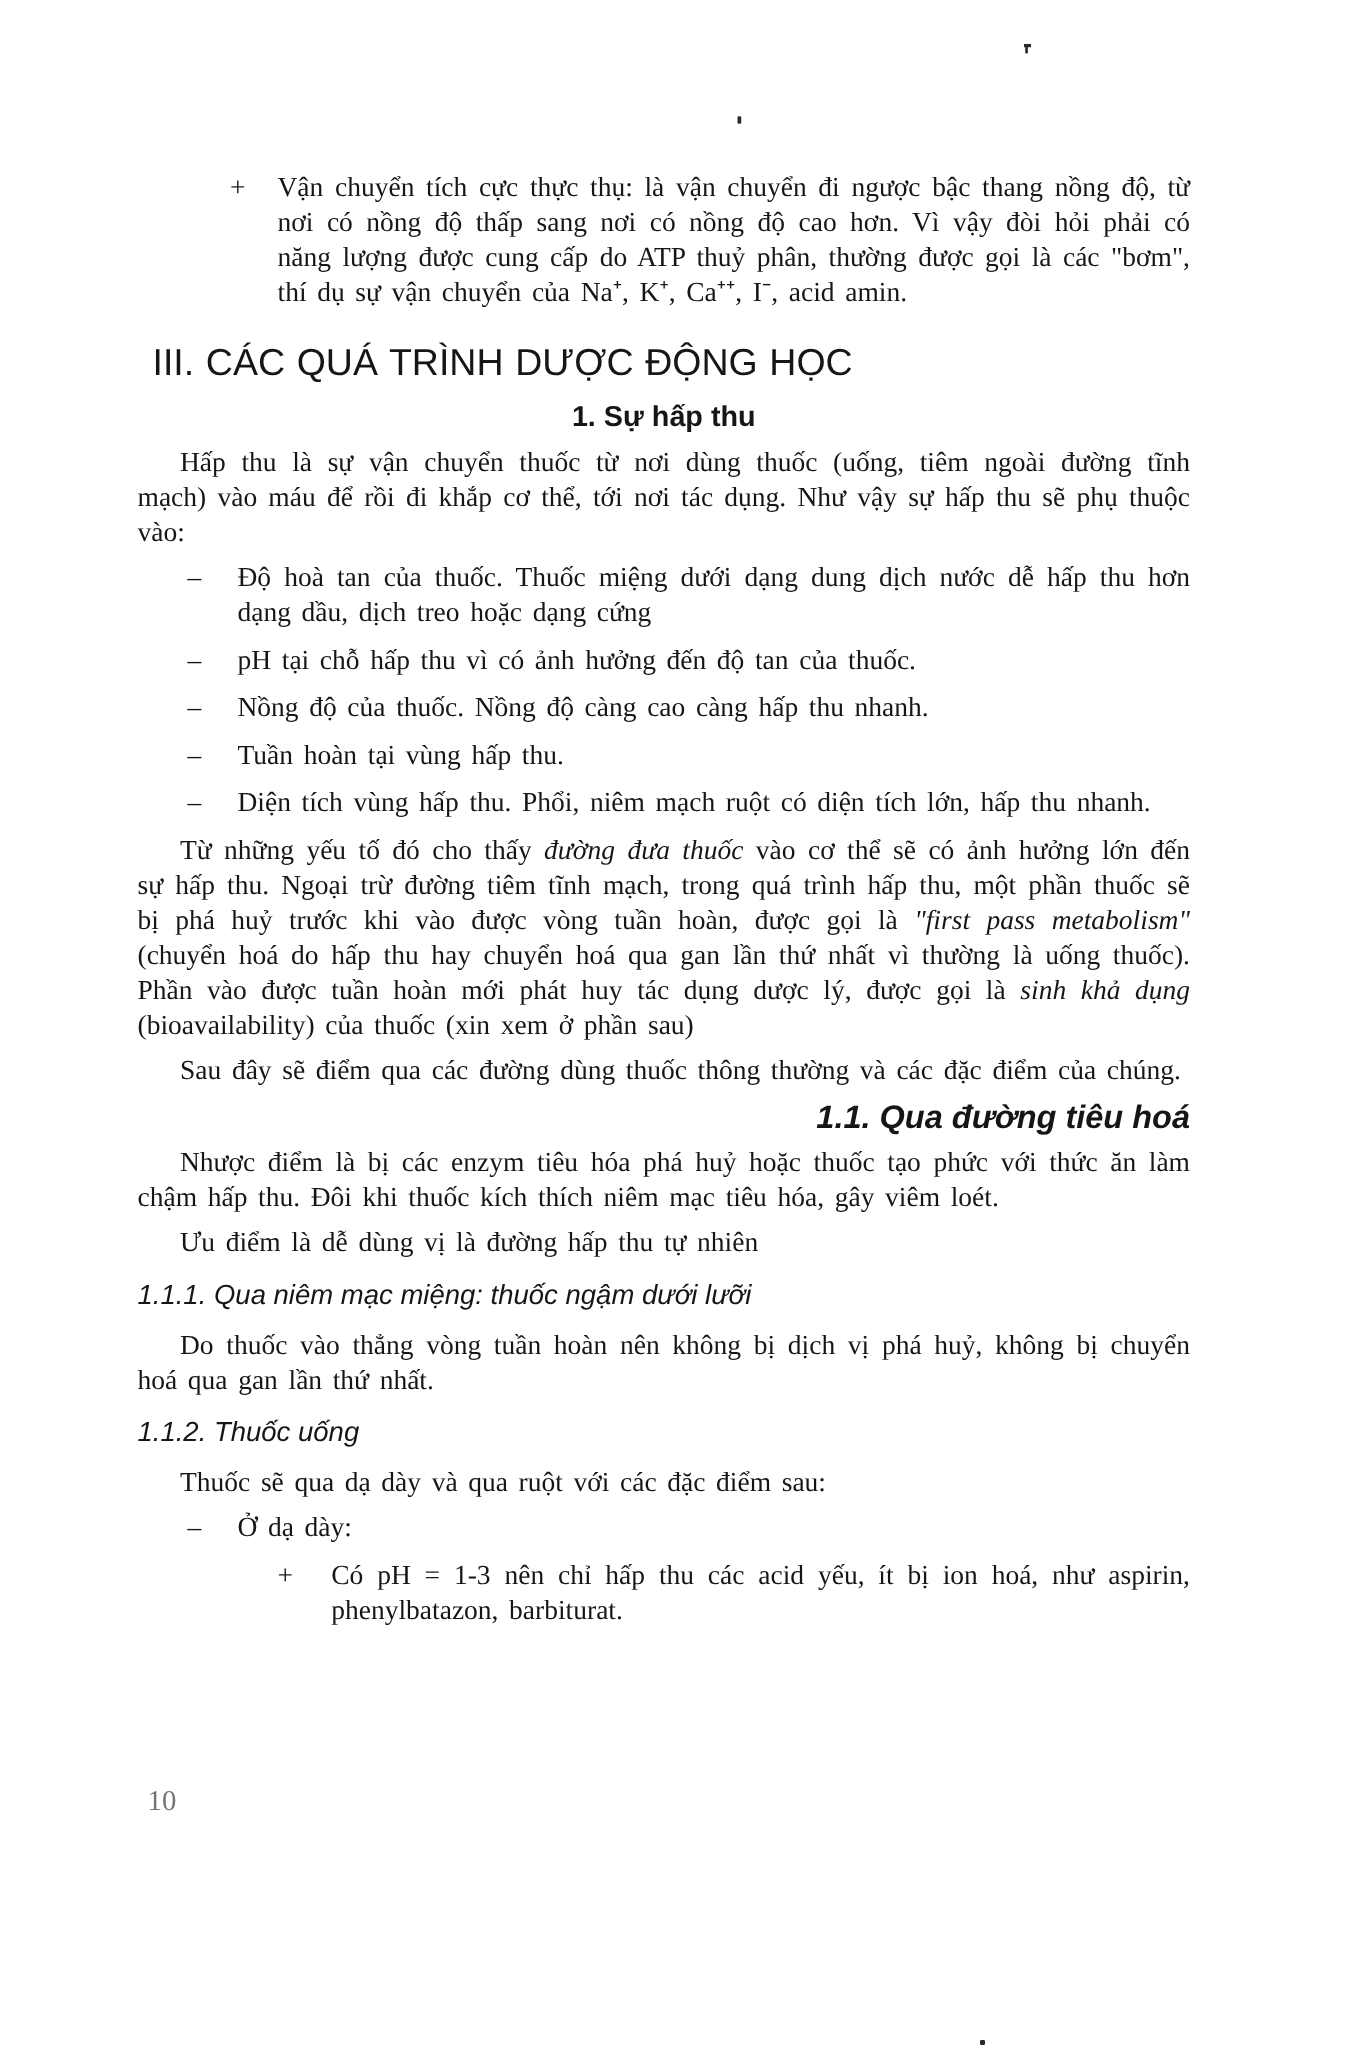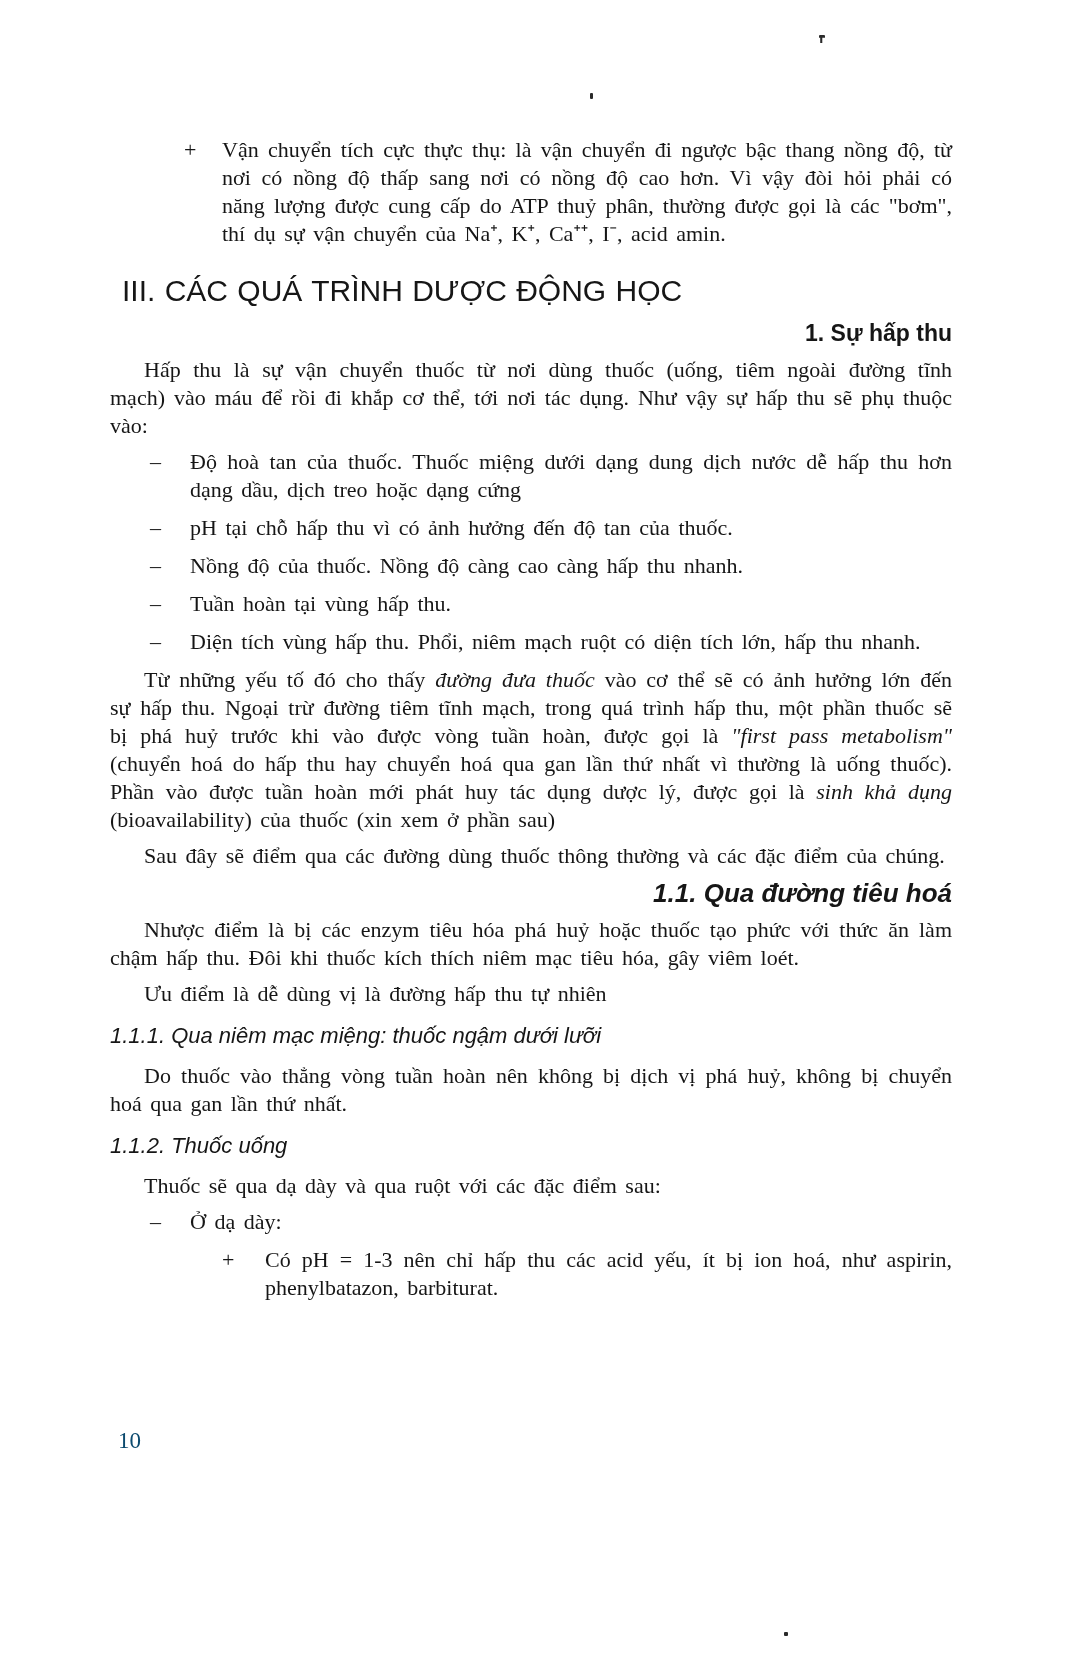--- a/index.html
+++ b/index.html
@@ -30,21 +30,21 @@
     margin:24px 0 8px 12px;
     text-align:left;
     word-spacing:1px;
   }
   h2.sub {
     font-family:"Liberation Sans", sans-serif;
     font-size:23px;
     line-height:30px;
     font-weight:bold;
     margin:0 0 8px 0;
-    text-align:right;
+    text-align:center;
     word-spacing:0;
   }
   h3.sub2 {
     font-family:"Liberation Sans", sans-serif;
     font-size:26px;
     line-height:30px;
     font-weight:bold;
     font-style:italic;
     margin:0 0 8px 0;
     text-align:right;
@@ -72,21 +72,21 @@
   .li.dash .marker { left:40px; }
   .li.plus2 { padding-left:155px; margin-bottom:0; }
   .li.plus2 .marker { left:112px; }
   .factors { margin-top:4px; }
   .page-number {
     position:absolute;
     left:118px;
     top:1428px;
     font-family:"Liberation Serif", serif;
     font-size:23px;
-    color:#0c4a6e;
+    color:#737373;
   }
   .speck { position:absolute; background:#2a2a2a; border-radius:1px; }
   .speck.s1 { left:819px; top:35px;  width:6px; height:8px; clip-path:polygon(0 0,100% 0,100% 35%,55% 35%,55% 100%,20% 100%,20% 35%,0 35%); }
   .speck.s2 { left:590px; top:93px;  width:3px; height:6px; }
   .speck.s3 { left:784px; top:1632px; width:4px; height:4px; }
 </style>
 </head>
 <body>
 
 <div class="page">

